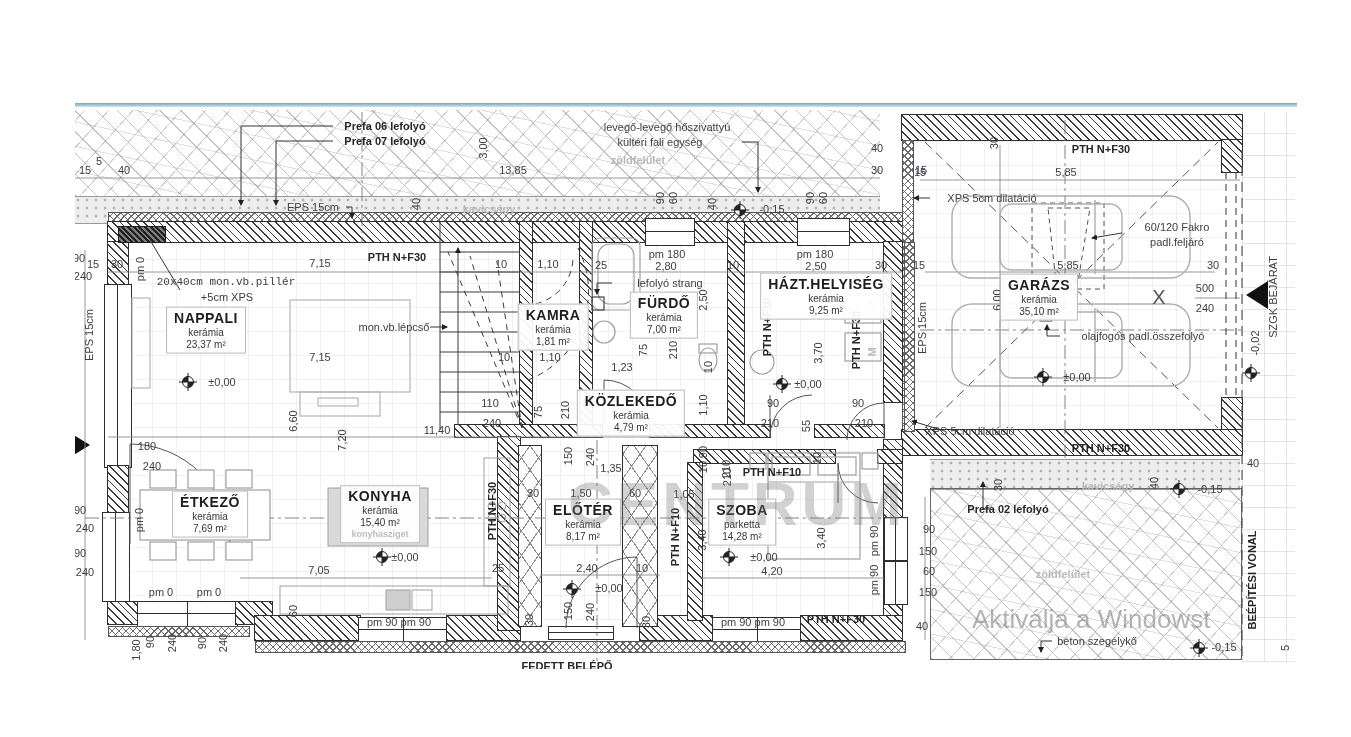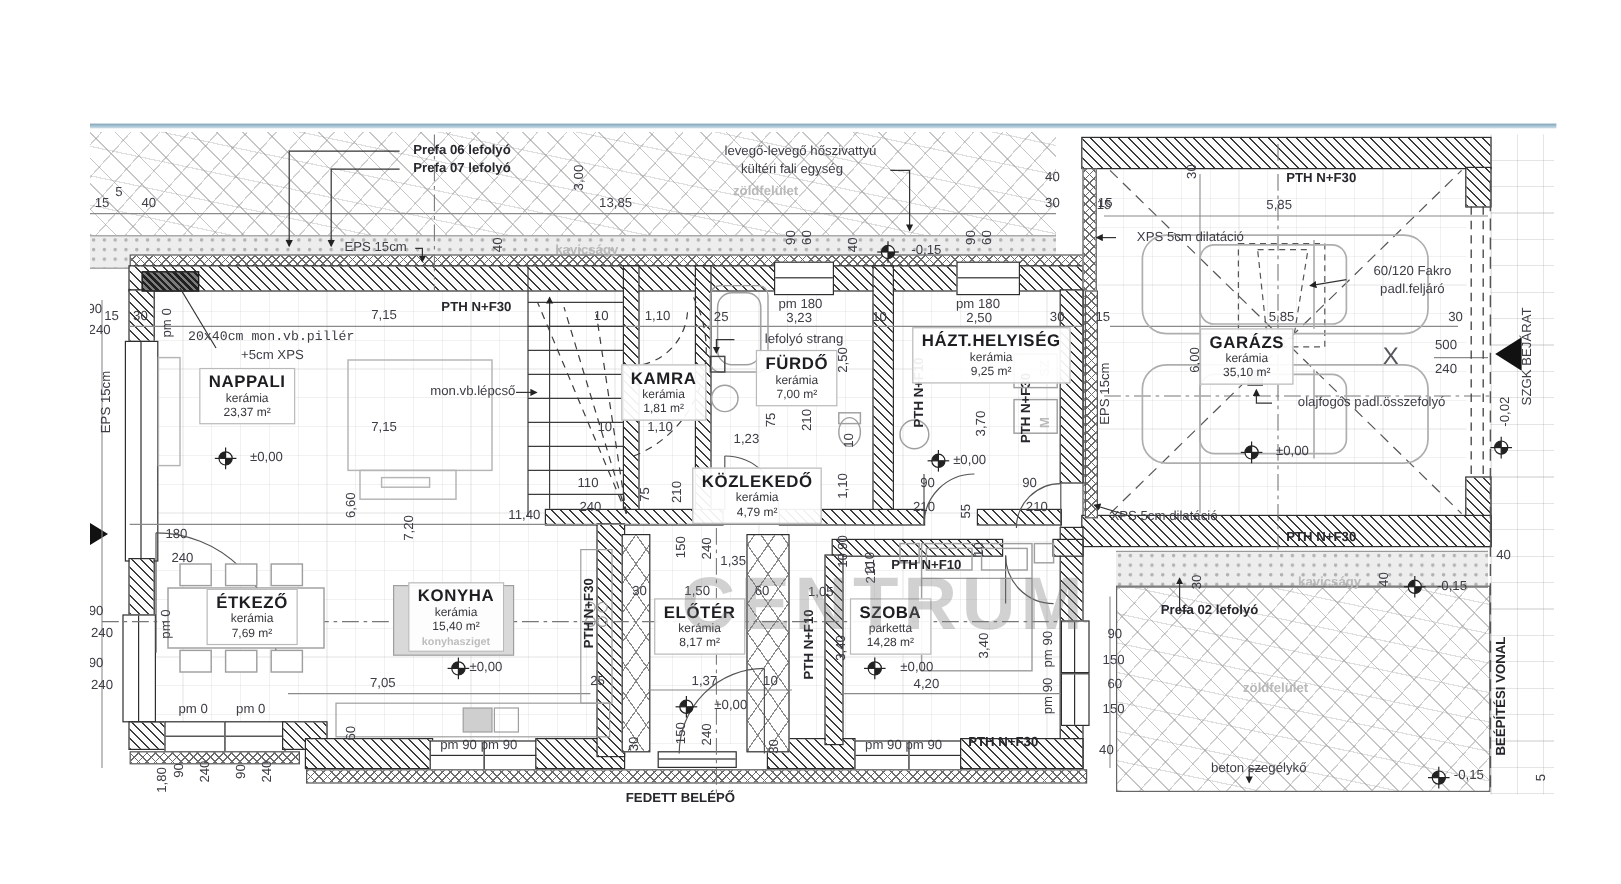--- a/index.html
+++ b/index.html
@@ -409,21 +409,21 @@
       <span class="lbl" style="left: 117px; top: 264px;">30</span>
       <span class="lbl" style="left: 79px; top: 258px;">90</span>
       <span class="lbl" style="left: 83px; top: 276px;">240</span>
       <span class="lbl r" style="left: 140px; top: 269px;">pm 0</span>
       <span class="lbl" style="left: 320px; top: 263px;">7,15</span>
       <span class="lbl b" style="left: 397px; top: 257px;">PTH N+F30</span>
       <span class="lbl" style="left: 501px; top: 264px;">10</span>
       <span class="lbl" style="left: 548px; top: 264px;">1,10</span>
       <span class="lbl" style="left: 601px; top: 265px;">25</span>
       <span class="lbl" style="left: 667px; top: 254px;">pm 180</span>
-      <span class="lbl" style="left: 666px; top: 266px;">3,23</span>
+      <span class="lbl" style="left: 666px; top: 266px;">2,80</span>
       <span class="lbl" style="left: 733px; top: 265px;">10</span>
       <span class="lbl" style="left: 815px; top: 254px;">pm 180</span>
       <span class="lbl" style="left: 816px; top: 266px;">2,50</span>
       <span class="lbl" style="left: 881px; top: 265px;">30</span>
       <span class="lbl" style="left: 226px; top: 282px; font-family: Liberation Mono, monospace;">20x40cm mon.vb.pillér</span>
       <span class="lbl" style="left: 227px; top: 297px;">+5cm XPS</span>
       <span class="lbl" style="left: 394px; top: 327px;">mon.vb.lépcső</span>
       <span class="lbl" style="left: 320px; top: 357px;">7,15</span>
       <span class="lbl" style="left: 222px; top: 382px;">±0,00</span>
       <span class="lbl r" style="left: 89px; top: 335px;">EPS 15cm</span>
@@ -464,21 +464,21 @@
       <span class="lbl" style="left: 611px; top: 468px;">1,35</span>
       <span class="lbl" style="left: 581px; top: 493px;">1,50</span>
       <span class="lbl" style="left: 635px; top: 493px;">60</span>
       <span class="lbl" style="left: 684px; top: 494px;">1,05</span>
       <span class="lbl r" style="left: 703px; top: 452px;">90</span>
       <span class="lbl r" style="left: 703px; top: 467px;">10</span>
       <span class="lbl r" style="left: 727px; top: 477px;">210</span>
       <span class="lbl b" style="left: 772px; top: 472px;">PTH N+F10</span>
       <span class="lbl" style="left: 533px; top: 493px;">30</span>
       <span class="lbl" style="left: 498px; top: 568px;">25</span>
-      <span class="lbl" style="left: 587px; top: 568px;">1,37</span>
+      <span class="lbl" style="left: 587px; top: 568px;">2,40</span>
       <span class="lbl" style="left: 642px; top: 568px;">10</span>
       <span class="lbl" style="left: 609px; top: 588px;">±0,00</span>
       <span class="lbl r" style="left: 568px; top: 611px;">150</span>
       <span class="lbl r" style="left: 590px; top: 612px;">240</span>
       <span class="lbl r" style="left: 529px; top: 620px;">30</span>
       <span class="lbl r" style="left: 646px; top: 622px;">30</span>
       <span class="lbl r b" style="left: 492px; top: 511px;">PTH N+F30</span>
       <span class="lbl r b" style="left: 675px; top: 537px;">PTH N+F10</span>
       <span class="lbl r" style="left: 702px; top: 540px;">3,40</span>
       <span class="lbl" style="left: 764px; top: 557px;">±0,00</span>
@@ -530,21 +530,21 @@
       <span class="lbl r" style="left: 1273px; top: 297px;">SZGK BEJÁRAT</span>
       <span class="lbl r" style="left: 1255px; top: 343px;">-0,02</span>
       <span class="lbl b" style="left: 1101px; top: 448px;">PTH N+F30</span>
       <span class="lbl g" style="left: 1108px; top: 486px;">kavicságy</span>
       <span class="lbl r" style="left: 1154px; top: 483px;">40</span>
       <span class="lbl" style="left: 1210px; top: 489px;">-0,15</span>
       <span class="lbl" style="left: 1253px; top: 463px;">40</span>
       <span class="lbl r" style="left: 998px; top: 485px;">30</span>
       <span class="lbl b" style="left: 1008px; top: 509px;">Prefa 02 lefolyó</span>
       <span class="lbl g" style="left: 1063px; top: 574px;">zöldfelület</span>
-      <span class="lbl" style="left: 1049px; top: 641px;">beton szegélykő</span>
+      <span class="lbl" style="left: 1097px; top: 641px;">beton szegélykő</span>
       <span class="lbl" style="left: 1224px; top: 647px;">-0,15</span>
       <span class="lbl r b" style="left: 1252px; top: 580px;">BEÉPÍTÉSI VONAL</span>
       <span class="lbl r" style="left: 1285px; top: 648px;">5</span>
     </div>
   <div class="layer" id="rooms-layer">
       <div class="room-label" style="left: 206px; top: 330px;">
         <div class="rn">NAPPALI</div>
         <div class="rm">kerámia</div>
         <div class="ra">23,37 m²</div>
       </div>
@@ -590,18 +590,19 @@
         <div class="ra">14,28 m²</div>
       </div>
       <div class="room-label" style="left: 1039px; top: 297px;">
         <div class="rn">GARÁZS</div>
         <div class="rm">kerámia</div>
         <div class="ra">35,10 m²</div>
       </div>
     </div>
 
   <div class="wm wm-t2">CENTRUM</div>
+  <div class="wm act1">Aktiválja a Windowst</div>
 
   <div class="abs white" style="left:0;top:669px;width:1351px;height:68px;z-index:55;"></div>
   <div class="abs white" style="left:1297px;top:0;width:54px;height:737px;z-index:55;"></div>
   <div class="abs white" style="left:0;top:0;width:75px;height:737px;z-index:55;"></div>
 
 </div>
 
 </body></html>

